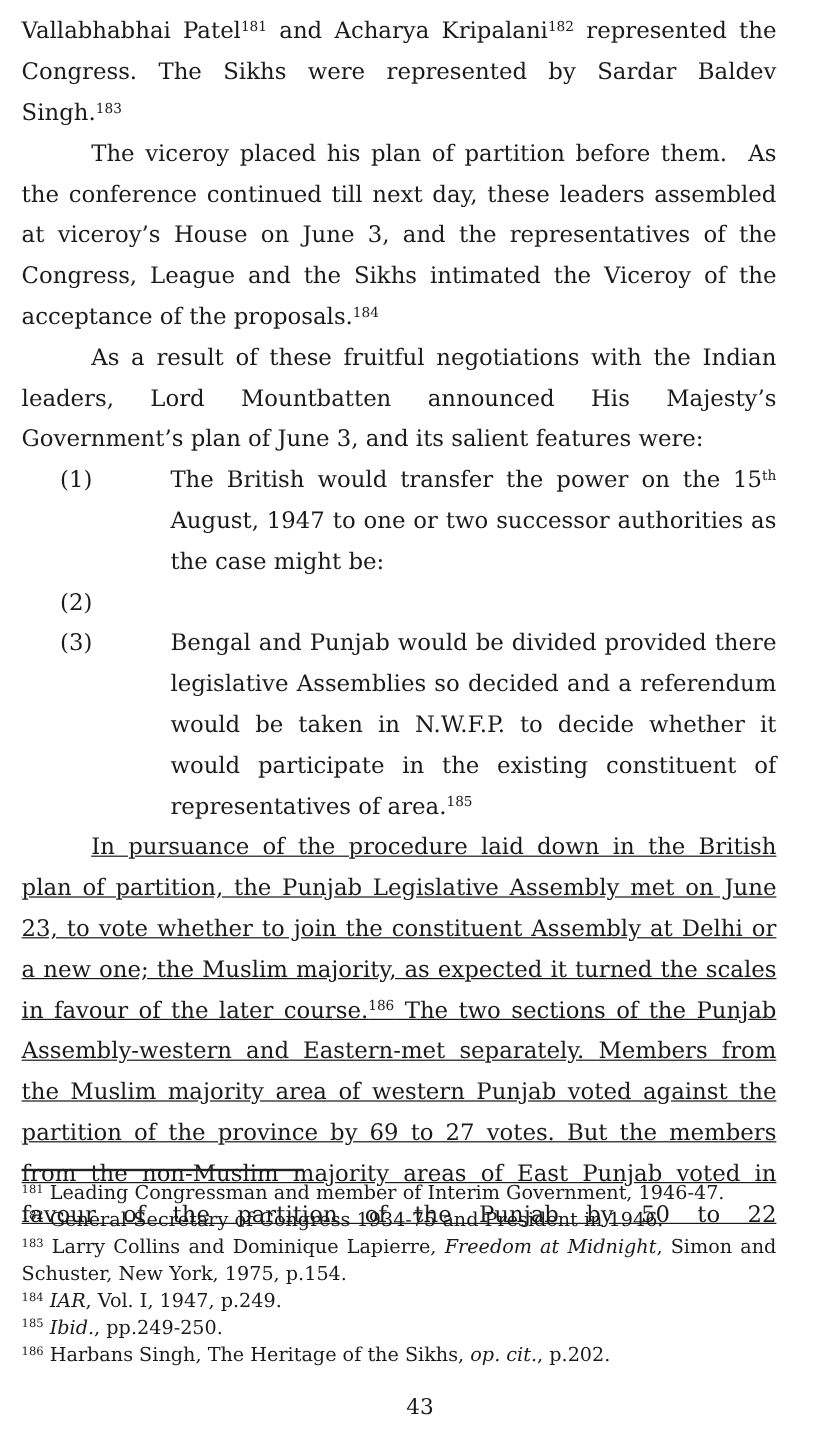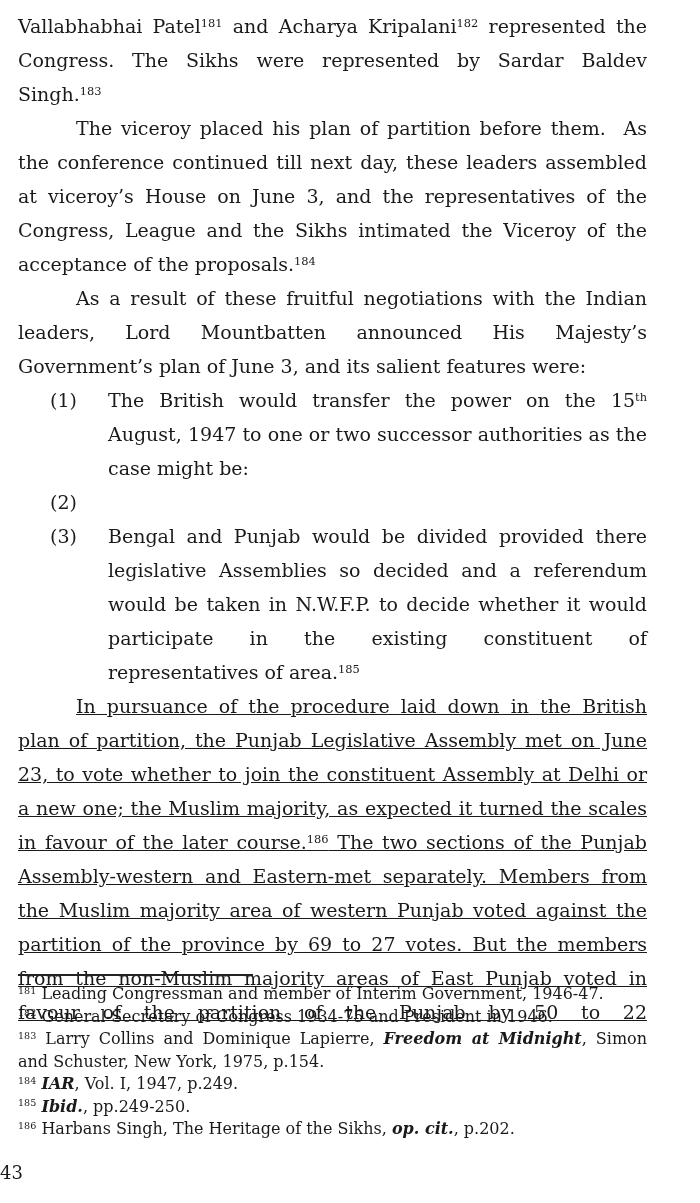--- a/index.html
+++ b/index.html
@@ -37,20 +37,21 @@
   .list-marker {
     display: inline-block;
     width: 58px;
     margin-left: 32px;
     flex: 0 0 auto;
     text-align: left;
   }
   .list-content {
     flex: 1 1 auto;
     text-align: justify;
+    margin-left: 34px;
   }
   sup.supref {
     font-size: 0.6em;
     line-height: 0;
     vertical-align: baseline;
     position: relative;
     top: -0.55em;
   }
   .footer-area {
     position: absolute;
@@ -64,27 +65,27 @@
     margin-top: 12px;
     height: 0;
   }
   .footnotes {
     margin-top: 7px;
     font-size: 16px;
     line-height: 22.5px;
     text-align: justify;
   }
   .footnote { margin: 0; }
-  .footnote i { font-style: italic; font-weight: bold; }
+  .footnote i { font-style: italic; }
   .page-number {
     position: absolute;
     top: 1162px;
     left: 0;
     width: 700px;
-    text-align: left;
+    text-align: center;
     font-size: 18px;
     line-height: 22px;
   }
 </style>
 </head>
 <body>
 
 <div class="page">
   <div class="body-text">
       <div class="para"><span>Vallabhabhai Patel</span><sup class="supref">181</sup><span> and Acharya Kripalani</span><sup class="supref">182</sup><span> represented the Congress. The Sikhs were represented by Sardar Baldev Singh.</span><sup class="supref">183</sup></div>

